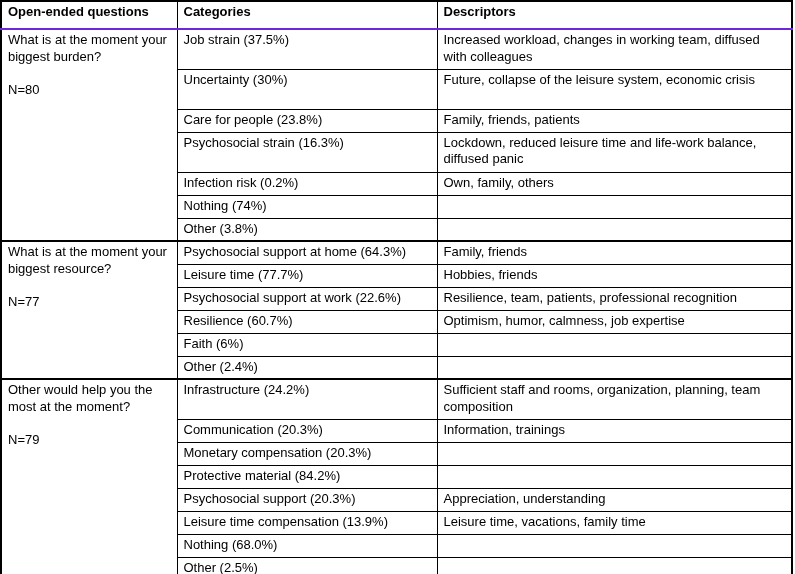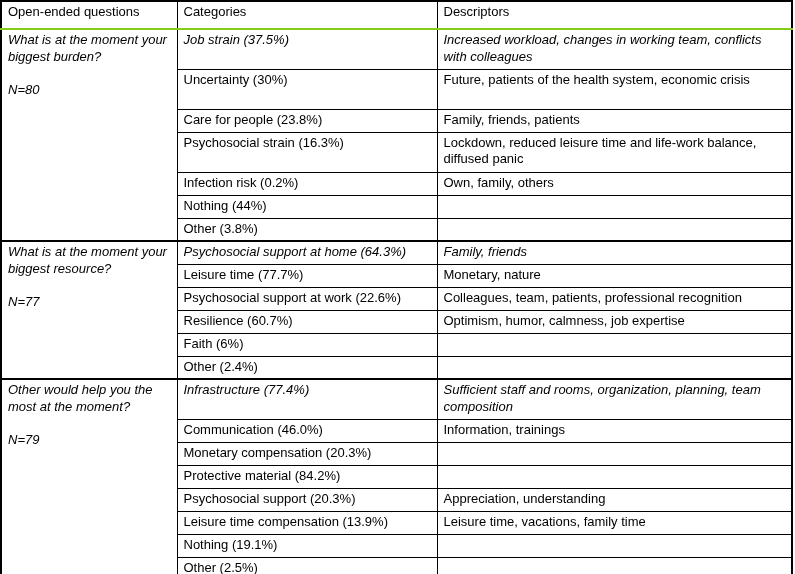--- a/index.html
+++ b/index.html
@@ -26,27 +26,27 @@
   table.results col.c-descriptor { width: 355px; }
   table.results th,
   table.results td {
     border: 1px solid #000000;
     padding: 2px 5px 2px 6px;
     vertical-align: top;
     text-align: left;
     overflow: hidden;
   }
   table.results thead th {
-    font-weight: normal;
-    border-bottom: 2px solid #84cc16;
+    font-weight: bold;
+    border-bottom: 2px solid #6d28d9;
     height: 22px;
   }
   tr.row-single { height: 23px; }
   tr.row-double { height: 40px; }
-  td.group-start, tr.group-start td { border-top: 2px solid #000000; font-style: italic; }
+  td.group-start, tr.group-start td { border-top: 2px solid #000000; }
   td.qcell { vertical-align: top; }
   .ncount { margin-top: 17px; }
 </style>
 </head>
 <body>
 
 <div class="table-wrap">
   <table class="results">
     <colgroup>
       <col class="c-question">
@@ -61,64 +61,64 @@
       </tr>
     </thead>
 
     <tbody>
       <tr class="row-double group-start">
         <td class="qcell group-start" rowspan="7">
           <div>What is at the moment your biggest burden?</div>
           <div class="ncount">N=80</div>
         </td>
         <td class="group-start">Job strain (37.5%)</td>
-        <td class="group-start">Increased workload, changes in working team, conflicts with colleagues</td>
+        <td class="group-start">Increased workload, changes in working team, diffused with colleagues</td>
       </tr>
       <tr class="row-double">
         <td>Uncertainty (30%)</td>
-        <td>Future, patients of the health system, economic crisis</td>
+        <td>Future, collapse of the leisure system, economic crisis</td>
       </tr>
       <tr class="row-single">
         <td>Care for people (23.8%)</td>
         <td>Family, friends, patients</td>
       </tr>
       <tr class="row-double">
         <td>Psychosocial strain (16.3%)</td>
         <td>Lockdown, reduced leisure time and life-work balance, diffused panic</td>
       </tr>
       <tr class="row-single">
         <td>Infection risk (0.2%)</td>
         <td>Own, family, others</td>
       </tr>
       <tr class="row-single">
-        <td>Nothing (44%)</td>
+        <td>Nothing (74%)</td>
         <td></td>
       </tr>
       <tr class="row-single">
         <td>Other (3.8%)</td>
         <td></td>
       </tr>
     </tbody>
 
     <tbody>
       <tr class="row-single group-start">
         <td class="qcell group-start" rowspan="6">
           <div>What is at the moment your biggest resource?</div>
           <div class="ncount">N=77</div>
         </td>
         <td class="group-start">Psychosocial support at home (64.3%)</td>
         <td class="group-start">Family, friends</td>
       </tr>
       <tr class="row-single">
         <td>Leisure time (77.7%)</td>
-        <td>Monetary, nature</td>
+        <td>Hobbies, friends</td>
       </tr>
       <tr class="row-single">
         <td>Psychosocial support at work (22.6%)</td>
-        <td>Colleagues, team, patients, professional recognition</td>
+        <td>Resilience, team, patients, professional recognition</td>
       </tr>
       <tr class="row-single">
         <td>Resilience (60.7%)</td>
         <td>Optimism, humor, calmness, job expertise</td>
       </tr>
       <tr class="row-single">
         <td>Faith (6%)</td>
         <td></td>
       </tr>
       <tr class="row-single">
@@ -126,45 +126,45 @@
         <td></td>
       </tr>
     </tbody>
 
     <tbody>
       <tr class="row-double group-start">
         <td class="qcell group-start" rowspan="8">
           <div>Other would help you the most at the moment?</div>
           <div class="ncount">N=79</div>
         </td>
-        <td class="group-start">Infrastructure (77.4%)</td>
+        <td class="group-start">Infrastructure (24.2%)</td>
         <td class="group-start">Sufficient staff and rooms, organization, planning, team composition</td>
       </tr>
       <tr class="row-single">
-        <td>Communication (46.0%)</td>
+        <td>Communication (20.3%)</td>
         <td>Information, trainings</td>
       </tr>
       <tr class="row-single">
         <td>Monetary compensation (20.3%)</td>
         <td></td>
       </tr>
       <tr class="row-single">
         <td>Protective material (84.2%)</td>
         <td></td>
       </tr>
       <tr class="row-single">
         <td>Psychosocial support (20.3%)</td>
         <td>Appreciation, understanding</td>
       </tr>
       <tr class="row-single">
         <td>Leisure time compensation (13.9%)</td>
         <td>Leisure time, vacations, family time</td>
       </tr>
       <tr class="row-single">
-        <td>Nothing (19.1%)</td>
+        <td>Nothing (68.0%)</td>
         <td></td>
       </tr>
       <tr class="row-single">
         <td>Other (2.5%)</td>
         <td></td>
       </tr>
     </tbody>
   </table>
 </div>
 

